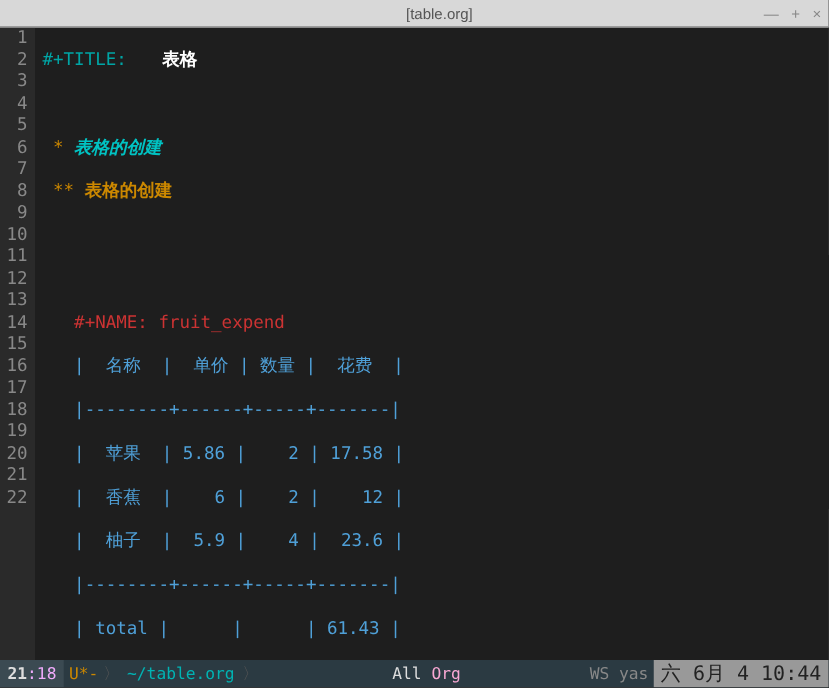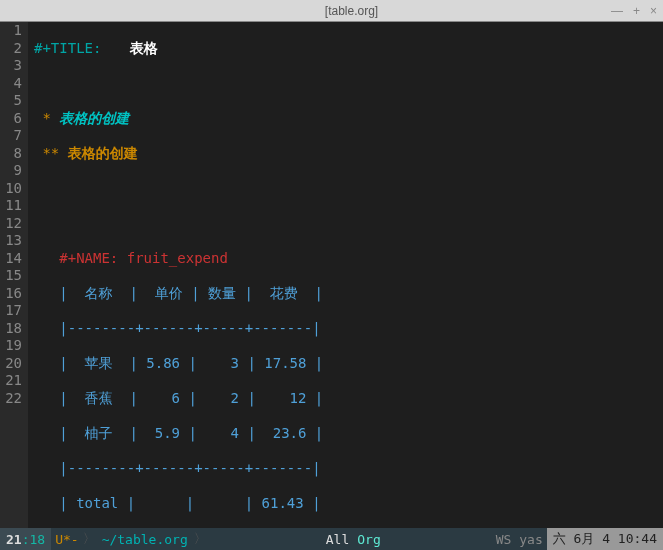--- a/index.html
+++ b/index.html
@@ -67,28 +67,28 @@
   .modeline {
     background: #2b3a42;
     height: 22px;
     display: flex;
     align-items: center;
     font-size: 13px;
     color: #aaa;
     overflow: hidden;
   }
   .ml-pos { color: #ddd; background:#3b4a52; padding:0 6px; height:100%; display:flex; align-items:center; }
-  .ml-pos .col { color: #14b8a6; }
+  .ml-pos .col { color: #f0abfc; }
   .ml-mod { color: #cc8800; padding:0 4px; }
   .ml-file { color: #00b3b3; padding:0 6px; }
   .ml-sep { color: #555; }
   .ml-mode { color: #ddd; padding:0 8px; }
-  .ml-org { color: #5eead4; }
+  .ml-org { color: #f9a8d4; }
   .ml-minor { color: #888; padding:0 4px; }
-  .ml-time { background:#999; color:#222; padding:0 6px; height:100%; display:flex; align-items:center; margin-left:auto; font-size:13px; }
+  .ml-time { background:#999; color:#222; padding:0 6px; height:100%; display:flex; align-items:center; margin-left:auto; font-size:16px; }
 </style>
 </head>
 <body>
 
 <div class="titlebar">
   <span class="titlebar-text">[table.org]</span>
   <div class="titlebar-controls">
     <span>—</span>
     <span>+</span>
     <span>×</span>
@@ -123,21 +123,21 @@
   <div class="content">
 <div><span class="kw">#+TITLE: </span><span class="title-val">表格</span></div>
 <div>&nbsp;</div>
 <div><span class="h1-star"> * </span><span class="h1-text">表格的创建</span></div>
 <div><span class="h2-star"> ** </span><span class="h2-text">表格的创建</span></div>
 <div>&nbsp;</div>
 <div>&nbsp;</div>
 <div><span class="meta">   #+NAME: fruit_expend</span></div>
 <div class="cell">   |  名称  |  单价 | 数量 |  花费  |</div>
 <div class="cell">   |--------+------+-----+-------|</div>
-<div class="cell">   |  苹果  | 5.86 |    3 | 17.58 |</div>
+<div class="cell">   |  苹果  | 5.86 |    2 | 17.58 |</div>
 <div class="cell">   |  香蕉  |    6 |    2 |    12 |</div>
 <div class="cell">   |  柚子  |  5.9 |    4 |  23.6 |</div>
 <div class="cell">   |--------+------+-----+-------|</div>
 <div class="cell">   | total |      |      | 61.43 |</div>
 
 
 
 
 
 

